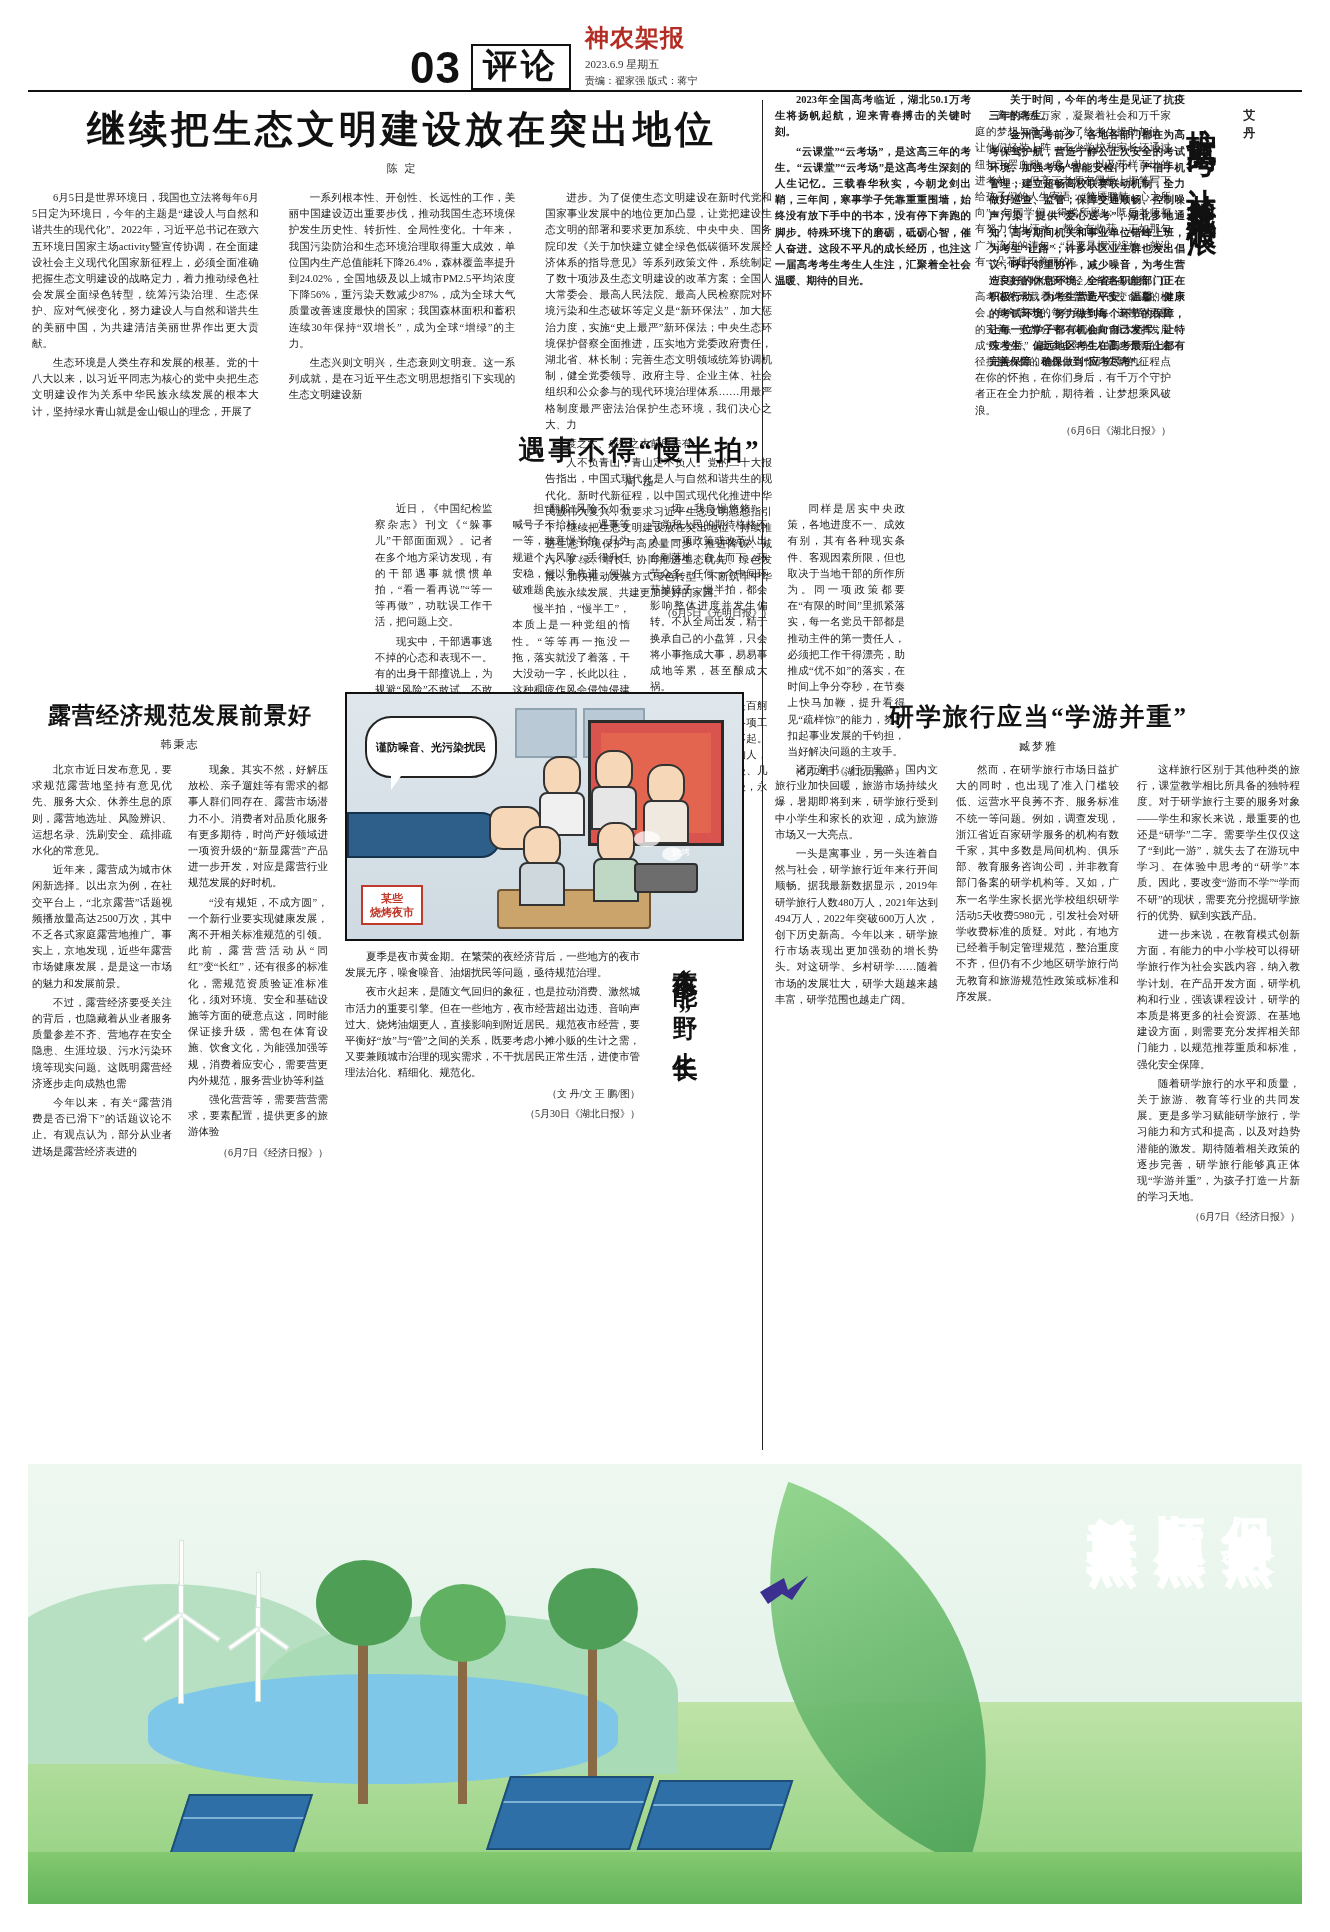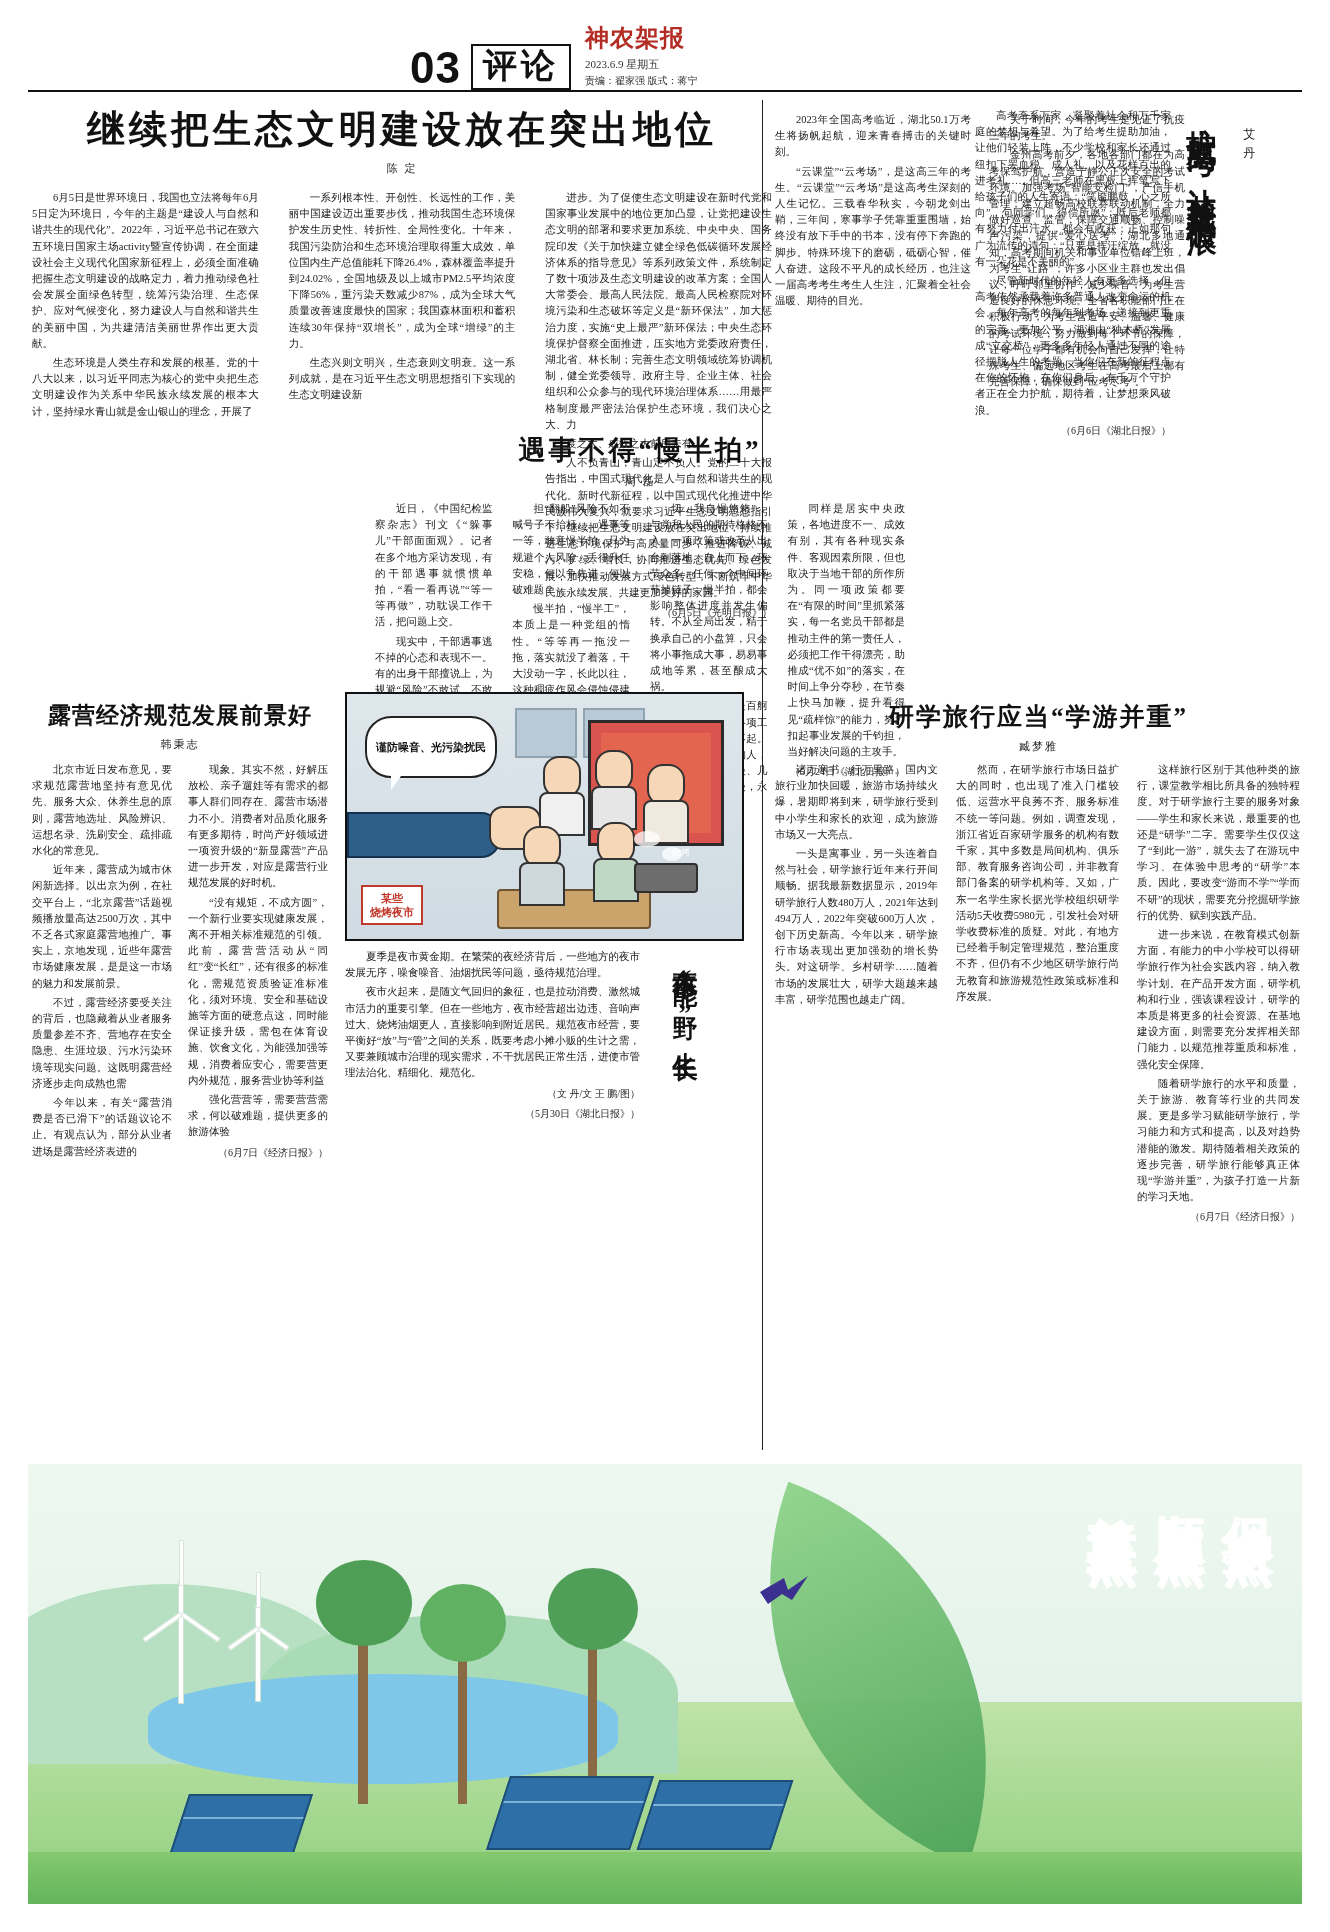--- a/index.html
+++ b/index.html
@@ -30,21 +30,21 @@
   #art1 .cols{display:flex;gap:30px;margin-top:14px;}
   #art1 .cols > div{width:233px;}
 
   
   #art2{position:absolute;left:375px;top:432px;width:530px;}
   #art2 .h1{font-size:27px;text-align:center;letter-spacing:3px;font-weight:bold;}
   #art2 .cols{display:flex;gap:20px;margin-top:12px;}
   #art2 .cols > div{width:163px;}
 
   
-  #art3{position:absolute;left:775px;top:112px;width:527px;}
+  #art3{position:absolute;left:775px;top:92px;width:527px;font-weight:bold;}
   .vtitle{writing-mode:vertical-rl;text-orientation:upright;font-size:30px;font-weight:bold;letter-spacing:6px;line-height:1.12;}
   #art3 .wrap{display:flex;gap:14px;}
   #art3 .bodycols{display:flex;gap:18px;width:430px;}
   #art3 .bodycols > div{width:196px;}
   #art3 .vtcol{width:78px;display:flex;justify-content:center;}
   .vauthor{writing-mode:vertical-rl;text-orientation:upright;font-size:12px;letter-spacing:3px;margin-top:6px;color:#222;}
 
   
   #art5{position:absolute;left:32px;top:700px;width:296px;}
   #art5 .h1{font-size:23px;text-align:center;letter-spacing:1px;font-weight:bold;}
@@ -217,21 +217,21 @@
     <div class="cols">
       <div class="col-text">
         <p>北京市近日发布意见，要求规范露营地坚持有意见优先、服务大众、休养生息的原则，露营地选址、风险辨识、运想名录、洗刷安全、疏排疏水化的常意见。</p>
         <p>近年来，露营成为城市休闲新选择。以出京为例，在社交平台上，“北京露营”话题视频播放量高达2500万次，其中不乏各式家庭露营地推广。事实上，京地发现，近些年露营市场健康发展，是是这一市场的魅力和发展前景。</p>
         <p>不过，露营经济要受关注的背后，也隐藏着从业者服务质量参差不齐、营地存在安全隐患、生涯垃圾、污水污染环境等现实问题。这既明露营经济逐步走向成熟也需</p>
         <p>今年以来，有关“露营消费是否已滑下”的话题议论不止。有观点认为，部分从业者进场是露营经济表进的</p>
       </div>
       <div class="col-text">
         <p>现象。其实不然，好解压放松、亲子遛娃等有需求的都事人群们同存在、露营市场潜力不小。消费者对品质化服务有更多期待，时尚产好领域进一项资升级的“新显露营”产品进一步开发，对应是露营行业规范发展的好时机。</p>
         <p>“没有规矩，不成方圆”，一个新行业要实现健康发展，离不开相关标准规范的引领。此前，露营营活动从“同红”变“长红”，还有很多的标准化，需规范资质验证准标准化，须对环境、安全和基础设施等方面的硬意点这，同时能保证接升级，需包在体育设施、饮食文化，为能强加强等规，消费着应安心，需要营更内外规范，服务营业协等利益</p>
-        <p>强化营营等，需要营营需求，何以破难题，提供更多的旅游体验</p>
+        <p>强化营营等，需要营营需求，要素配置，提供更多的旅游体验</p>
         <div class="source">（6月7日《经济日报》）</div>
       </div>
     </div>
   </div>
 
   <div id="cartoon">
     <div class="cart-frame">
       <div class="c-wall"></div>
       <div class="c-window" style="left:168px;top:14px;width:58px;height:46px;"></div>
       <div class="c-window" style="left:236px;top:14px;width:58px;height:46px;"></div>

